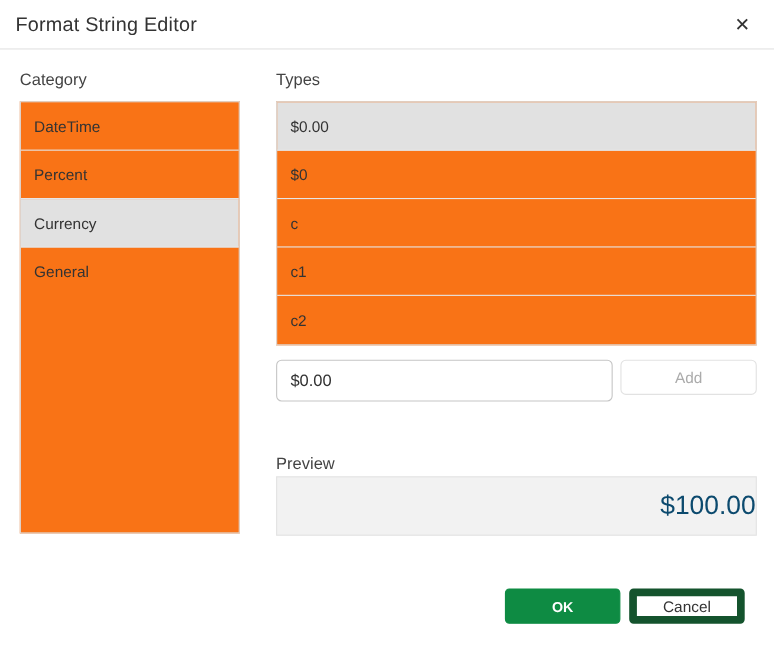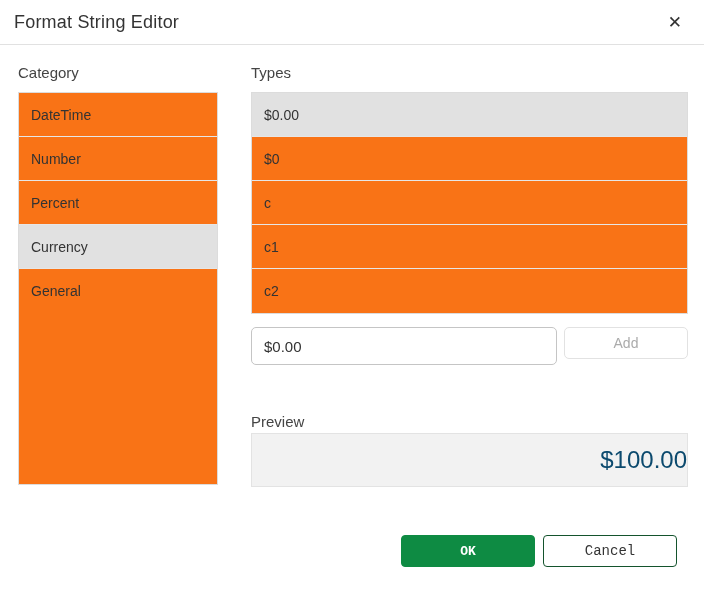--- a/index.html
+++ b/index.html
@@ -39,43 +39,42 @@
     font-family:"Liberation Sans","DejaVu Sans",sans-serif; }
 
   
   .preview-label { margin-top:46px; margin-bottom:0; }
   .preview-box { height:54px; background:#f2f2f2; border:1px solid #e3e3e3;
     display:flex; align-items:center; justify-content:flex-end;
     font-size:24px; color:#0c4a6e; }
 
   
   .footer { position:absolute; right:27px; bottom:24px; display:flex; gap:8px; }
-  .btn { width:134px; height:32px; border-radius:4px; cursor:pointer;
-    font-family:Liberation Mono, monospace; }
+  .btn { width:105px; height:32px; border-radius:4px; cursor:pointer;
+    font-family:Liberation Sans, sans-serif; }
   .ok-btn { background:#0e8b43; border:1px solid #0e8b43; color:#fff;
     font-size:13px; font-weight:bold; }
-  .cancel-btn { background:#fff; border:1px solid #14532d; color:#333; font-size:14px; }
+  .cancel-btn { background:#fff; border:7px solid #14532d; color:#333; font-size:14px; }
 </style>
 </head>
 <body>
 
 <div class="dialog">
 
   <div class="header">
     <div class="title">Format String Editor</div>
     <div class="close">✕</div>
   </div>
 
   <div class="content">
 
     <div class="left-col">
       <div class="field-label">Category</div>
       <div class="listbox category-list">
           <div class="list-item">DateTime</div>
-          <div class="list-item">Number</div>
           <div class="list-item">Percent</div>
           <div class="list-item selected">Currency</div>
           <div class="list-item">General</div>
         </div>
     </div>
 
     <div class="right-col">
       <div class="field-label">Types</div>
       <div class="listbox types-list">
           <div class="list-item selected">$0.00</div>

